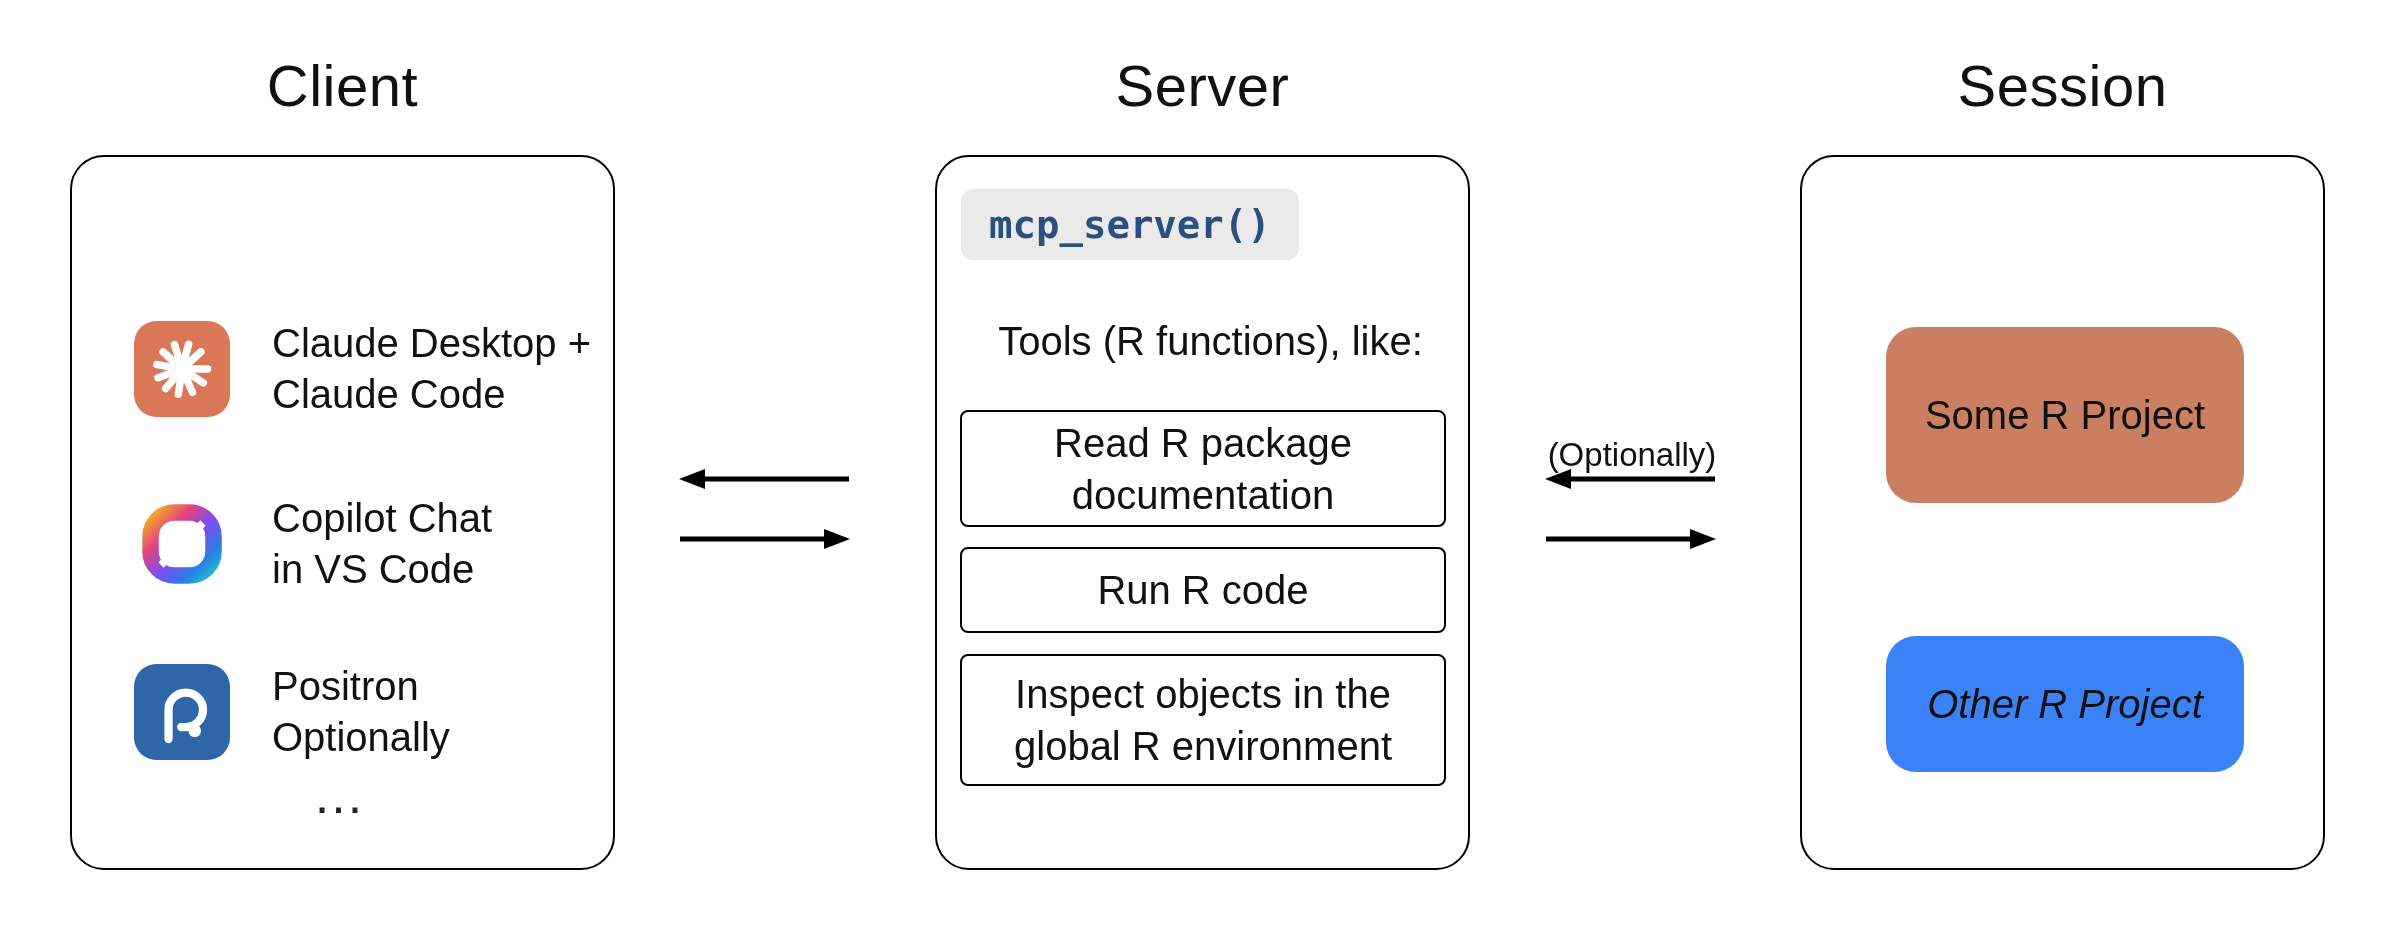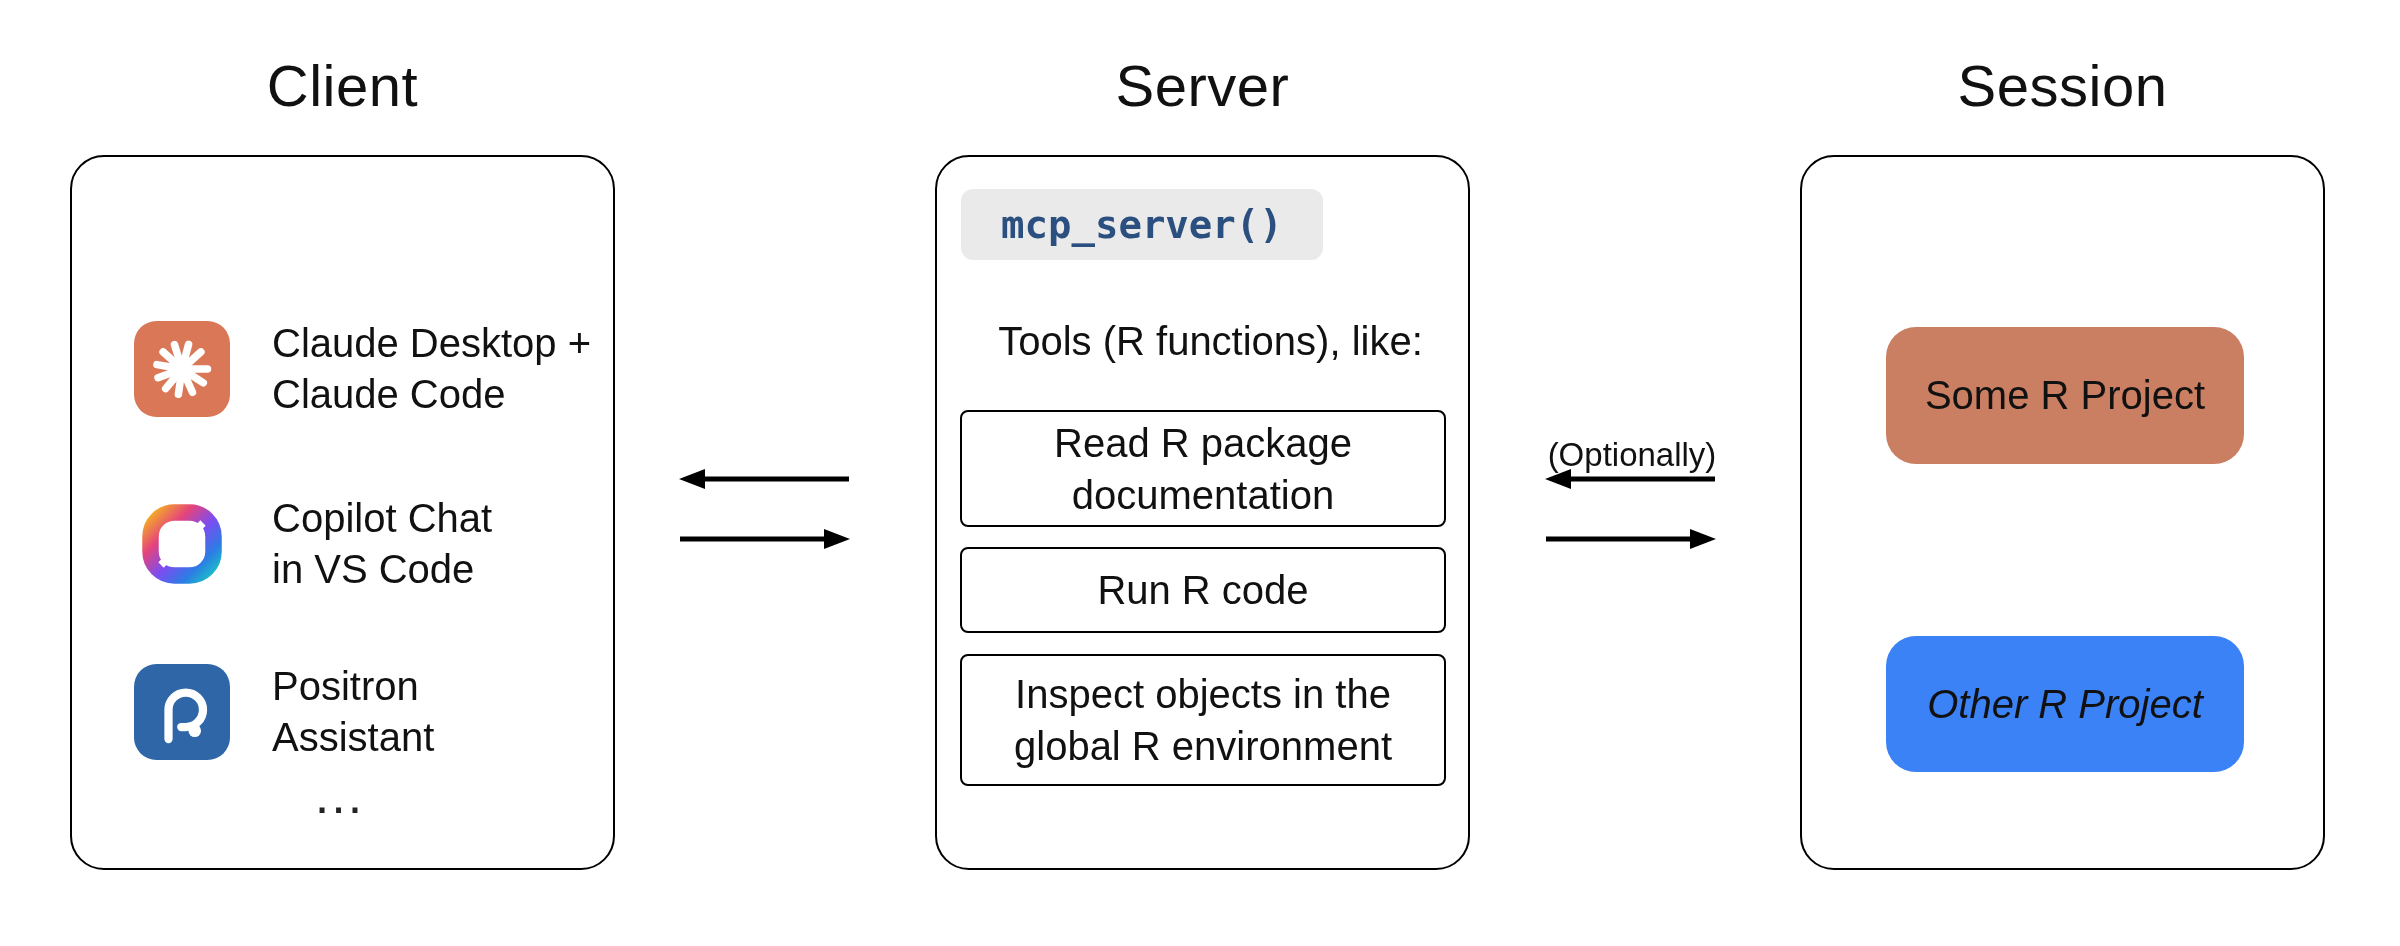--- a/index.html
+++ b/index.html
@@ -59,21 +59,21 @@
     letter-spacing: 8px;
     color: #222222;
   }
   
   .code-chip {
     position: absolute;
     left: 24px;
     top: 32px;
     background: #EAEAEA;
     border-radius: 12px;
-    padding: 13px 40px;
+    padding: 13px 28px;
     font-family: "DejaVu Sans Mono", "Liberation Mono", monospace;
     font-weight: bold;
     font-size: 39px;
     color: #2B4F7E;
     white-space: nowrap;
   }
   
   .tools-heading {
     position: absolute;
     left: 8px;
@@ -105,21 +105,21 @@
     left: 84px;
     width: 358px;
     border-radius: 30px;
     display: flex;
     align-items: center;
     justify-content: center;
     text-align: center;
     font-size: 40px;
     color: #111111;
   }
-  .project-orange { top: 170px; height: 137px; background: #CA7E62; }
+  .project-orange { top: 170px; height: 176px; background: #CA7E62; }
   .project-blue   { top: 479px; height: 136px; background: #3b82f6; font-style: italic; }
   
   .arrows { position: absolute; top: 455px; width: 175px; height: 110px; }
   .arrows svg { display: block; width: 100%; height: 100%; }
   .arrows-left  { left: 677px; }
   .arrows-right { left: 1543px; }
   .optionally {
     position: absolute;
     left: 1482px;
     top: 396px;
@@ -185,21 +185,21 @@
 
     <div class="client-item" style="top:504px;">
       <span class="app-icon">
         <svg viewBox="0 0 64 64">
           <rect x="0" y="0" width="64" height="64" rx="15" fill="#2E66A8"></rect>
           <path d="M23 50 V30.5 a11.5 11.5 0 1 1 11.5 11.5 h-3" fill="none" stroke="#ffffff" stroke-width="5.5" stroke-linecap="round"></path>
           <circle cx="40.5" cy="44.5" r="4.2" fill="#ffffff"></circle>
         </svg>
       </span>
       <span class="item-label">Positron
-Assistant</span>
+Optionally</span>
     </div>
 
     <div class="ellipsis">…</div>
   </div>
 
   <div class="arrows arrows-left">
     <svg viewBox="0 0 175 110">
       <g>
         <line x1="26" y1="24" x2="172" y2="24" stroke="#000" stroke-width="5"></line>
         <polygon points="2,24 28,14 28,34" fill="#000"></polygon>

